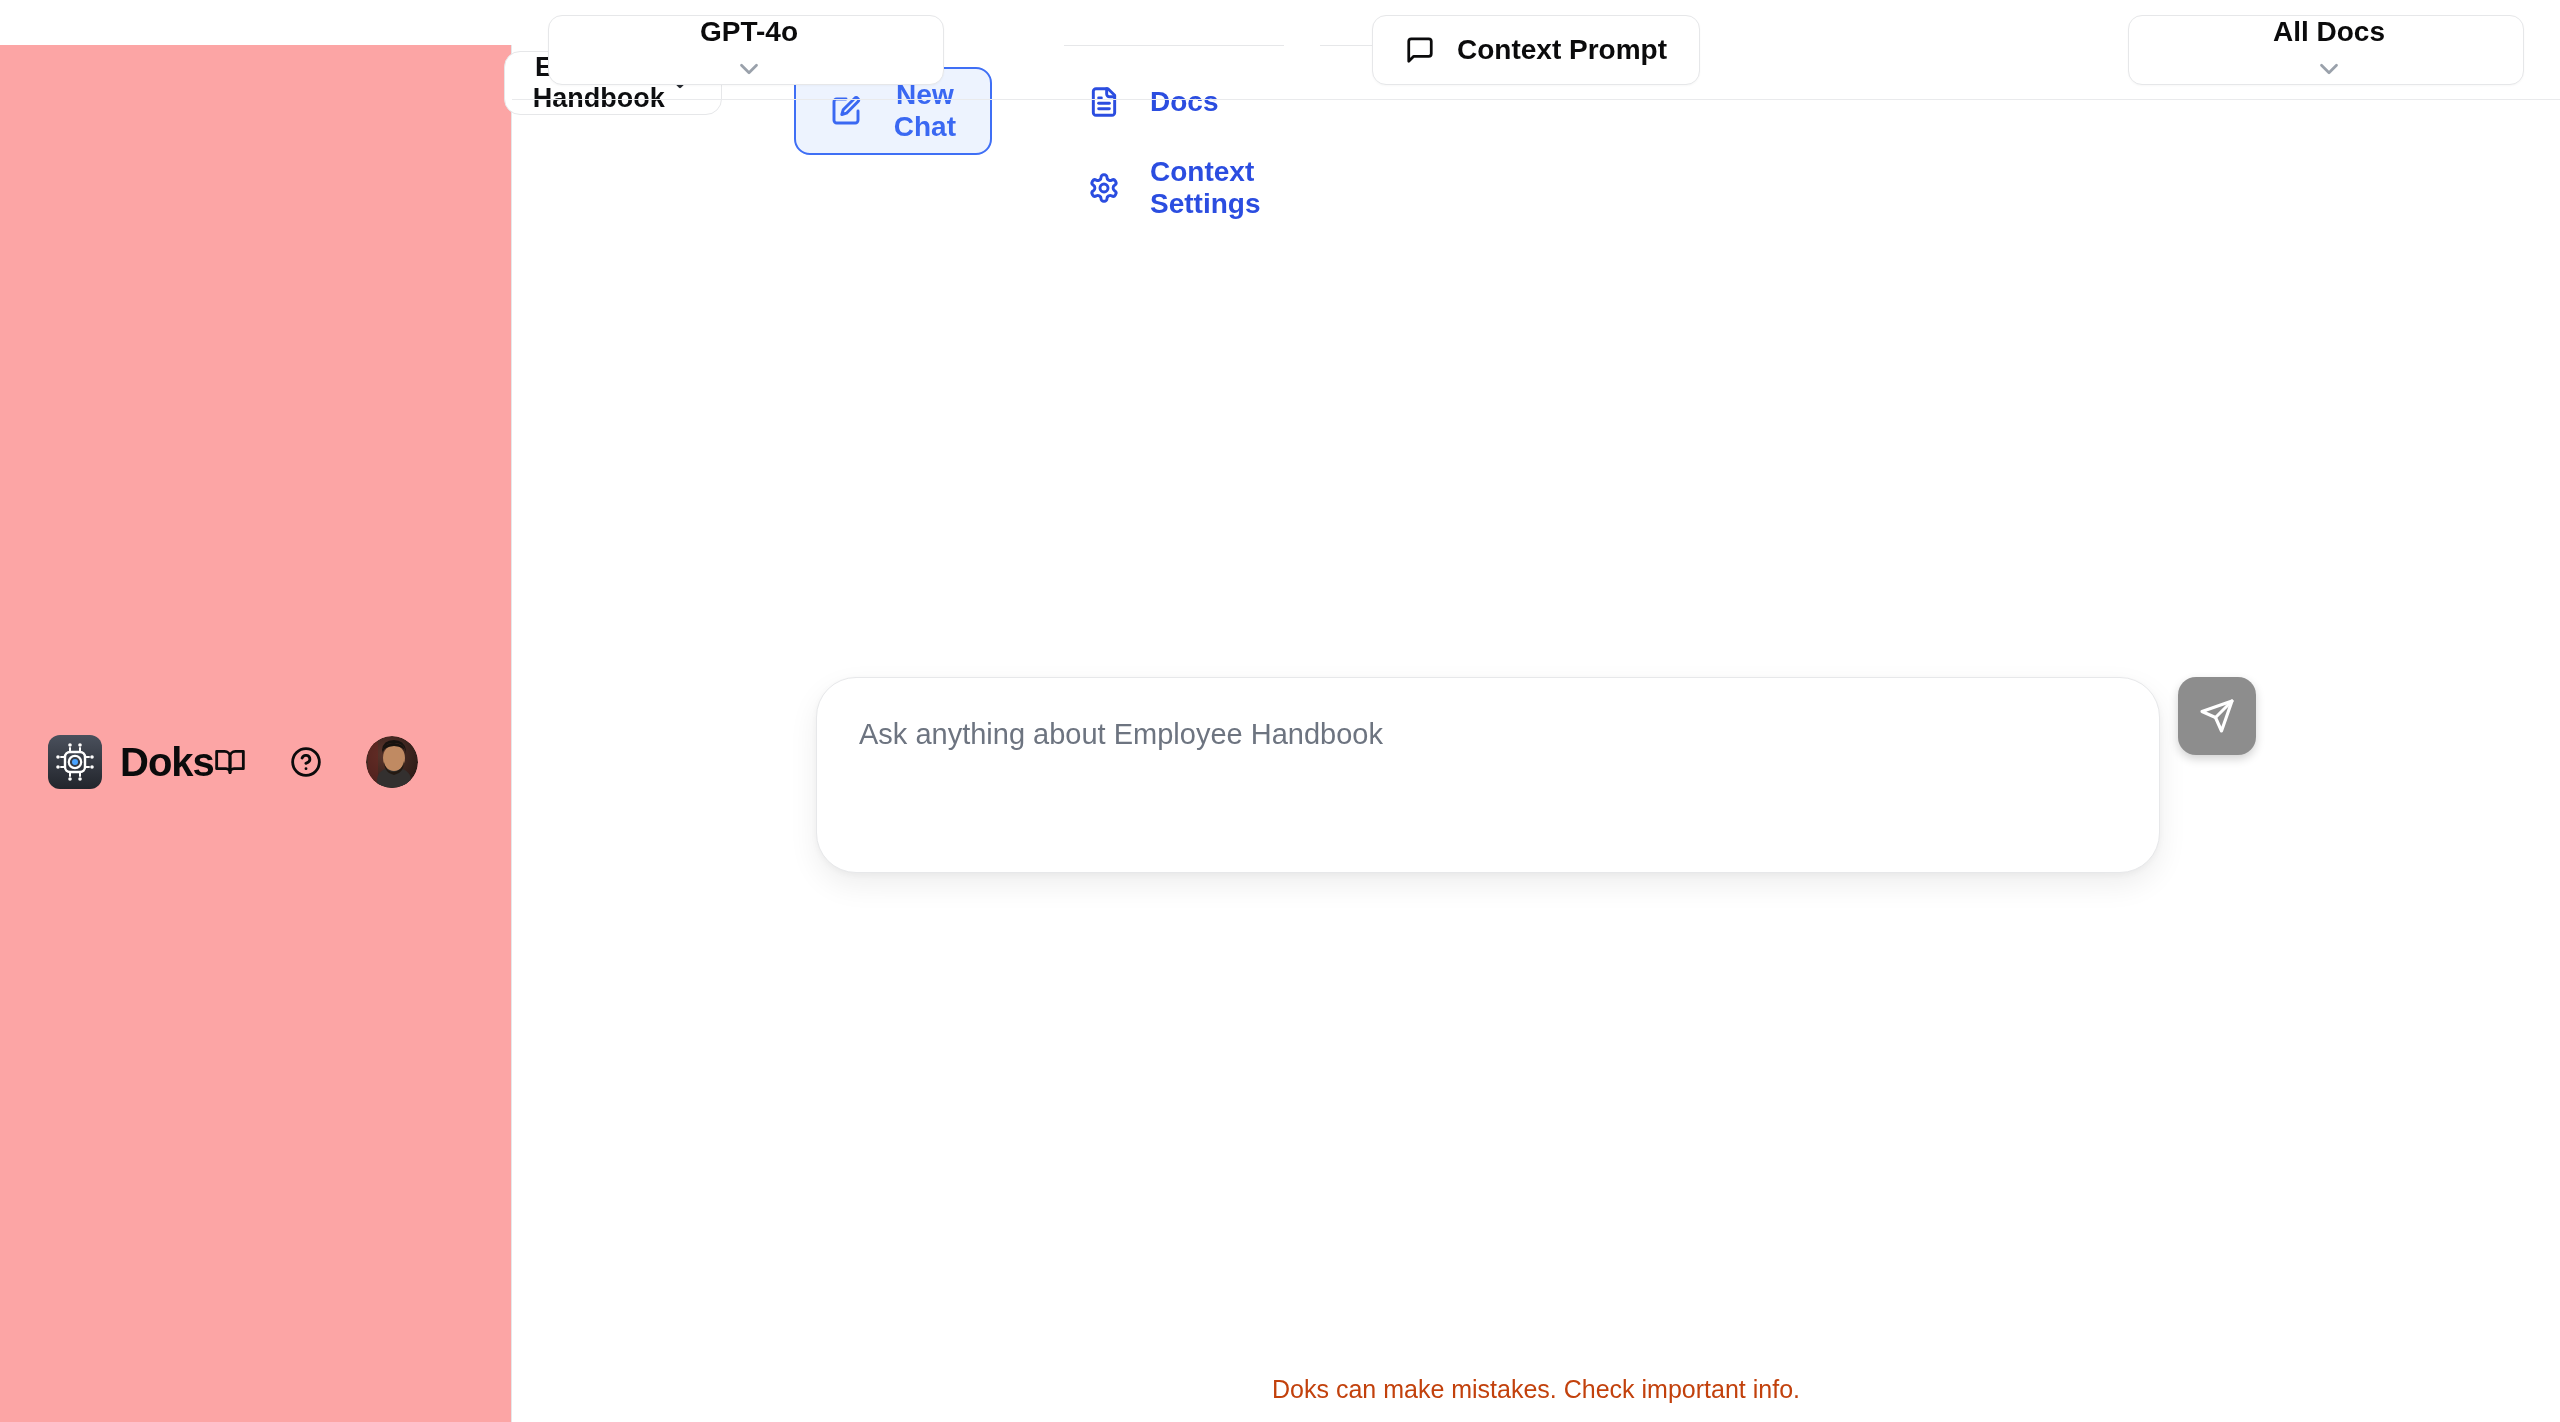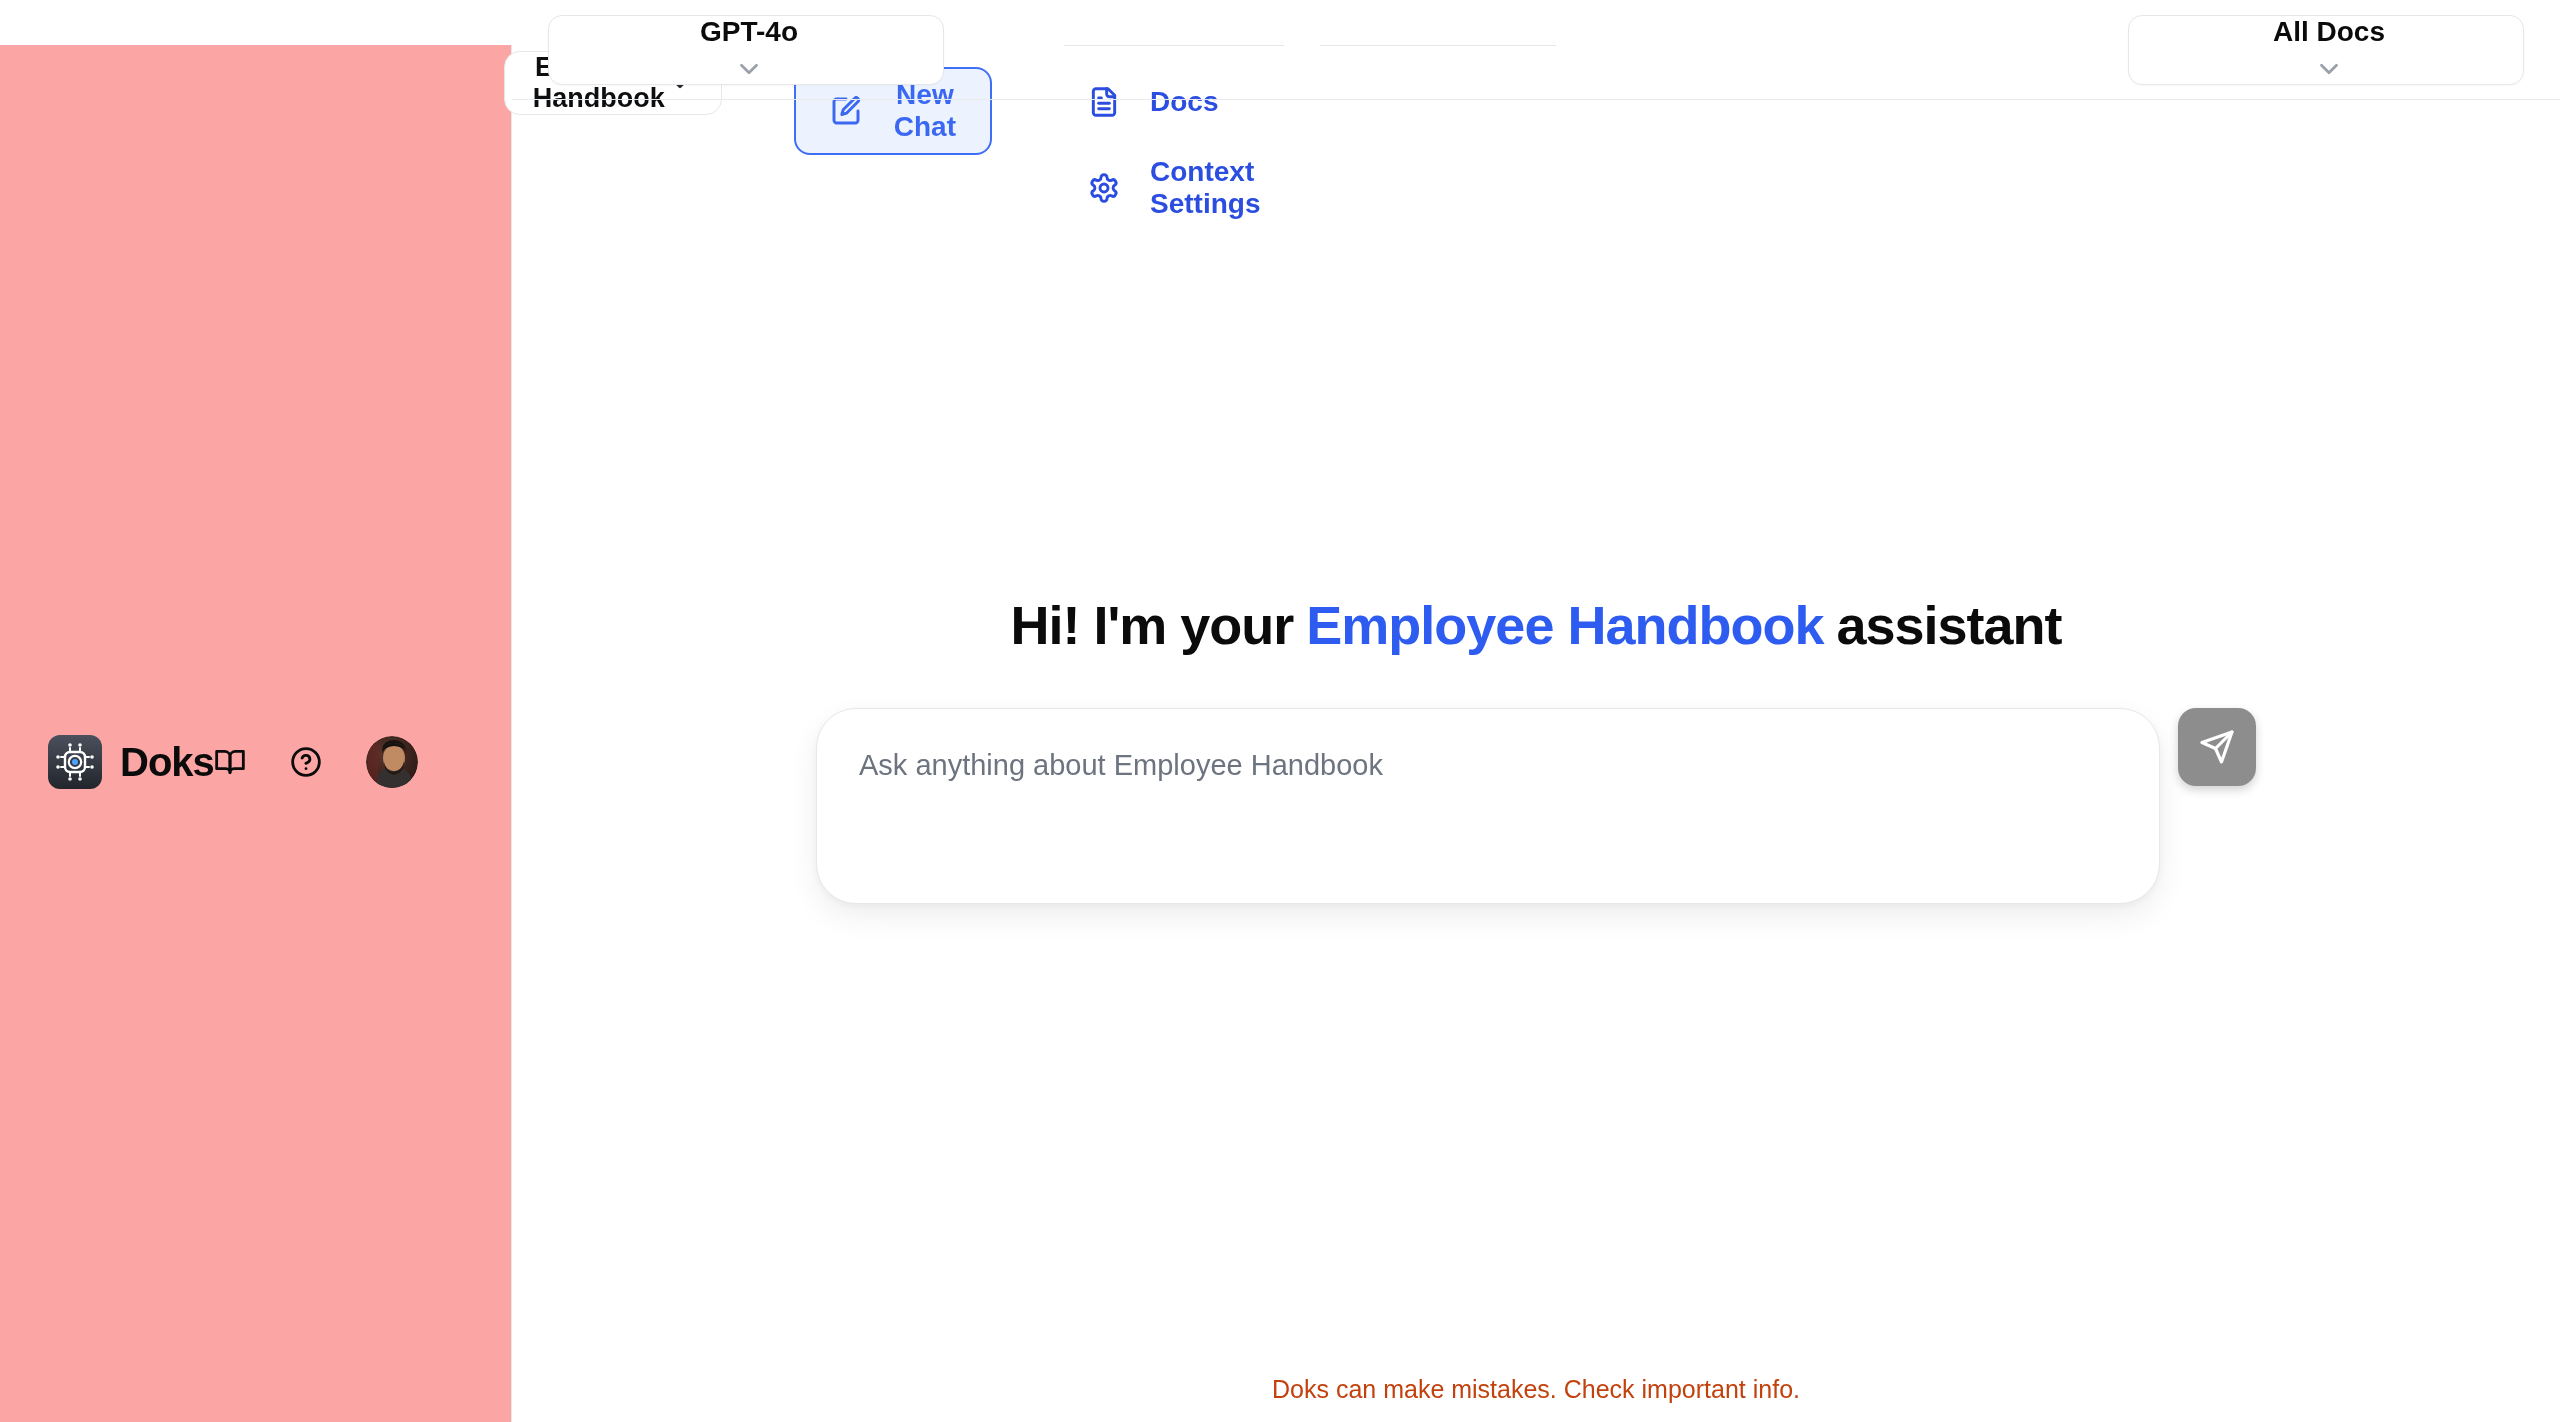--- a/index.html
+++ b/index.html
@@ -211,33 +211,40 @@
     <header class="topbar">
       <button class="pill-btn model-btn">
         <span>GPT-4o</span>
         <span>
           <svg width="30" height="30" viewBox="0 0 24 24" fill="none" stroke="#9aa1ab" stroke-width="2.2" stroke-linecap="round" stroke-linejoin="round">
               <path d="m6 9 6 6 6-6"></path>
             </svg>
         </span>
       </button>
 
+      <button class="pill-btn context-btn">
+        <span>
+          <svg width="30" height="30" viewBox="0 0 24 24" fill="none" stroke="#0b0b0c" stroke-width="2.2" stroke-linecap="round" stroke-linejoin="round">
+            <path d="M21 15a2 2 0 0 1-2 2H7l-4 4V5a2 2 0 0 1 2-2h14a2 2 0 0 1 2 2z"></path>
+          </svg>
+        </span>
+        <span>Context Prompt</span>
+      </button>
 
       <button class="pill-btn scope-btn">
         <span>All Docs</span>
         <span>
           <svg width="30" height="30" viewBox="0 0 24 24" fill="none" stroke="#9aa1ab" stroke-width="2.2" stroke-linecap="round" stroke-linejoin="round">
               <path d="m6 9 6 6 6-6"></path>
             </svg>
         </span>
       </button>
     </header>
 
     <div class="main-area">
-      <h1 class="greeting"><span>Hi! I'm your</span><span class="highlight">Employee Handbook</span><span>assistant</span></h1>
 
       <div class="composer-row">
         <textarea class="composer" placeholder="Ask anything about Employee Handbook" style=""></textarea>
         <button class="send-btn">
           <span>
             <svg width="36" height="36" viewBox="0 0 24 24" fill="none" stroke="#ffffff" stroke-width="2.1" stroke-linecap="round" stroke-linejoin="round">
               <path d="m22 2-7 20-4-9-9-4Z"></path>
                 <path d="M22 2 11 13"></path>
             </svg>
           </span>

